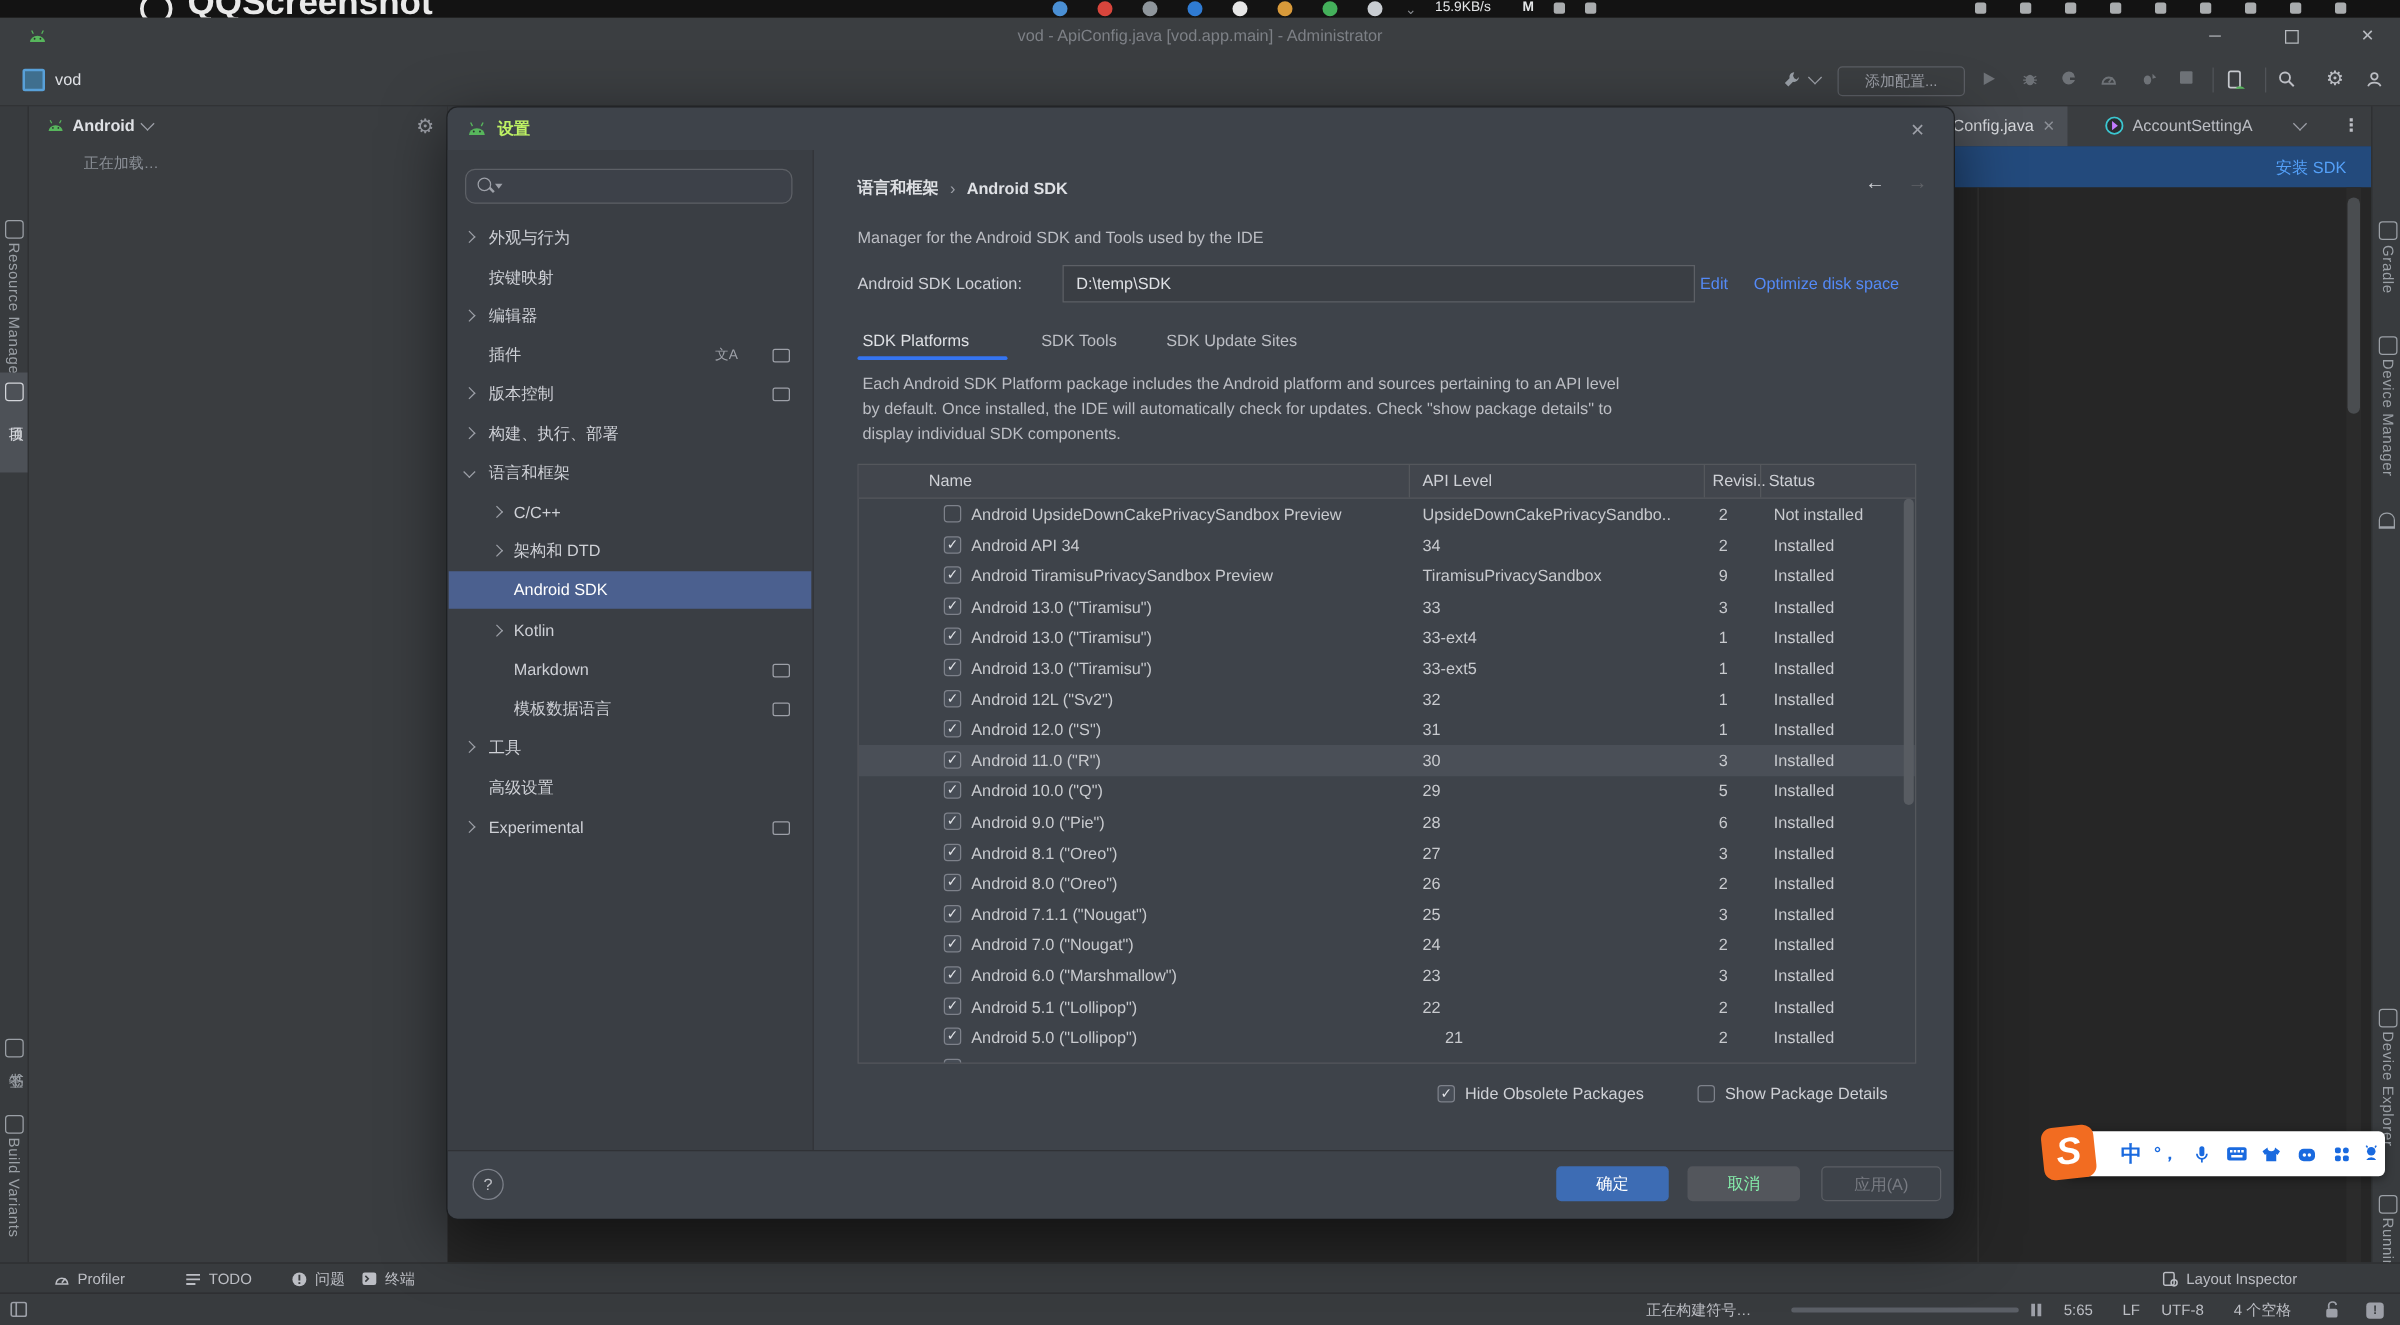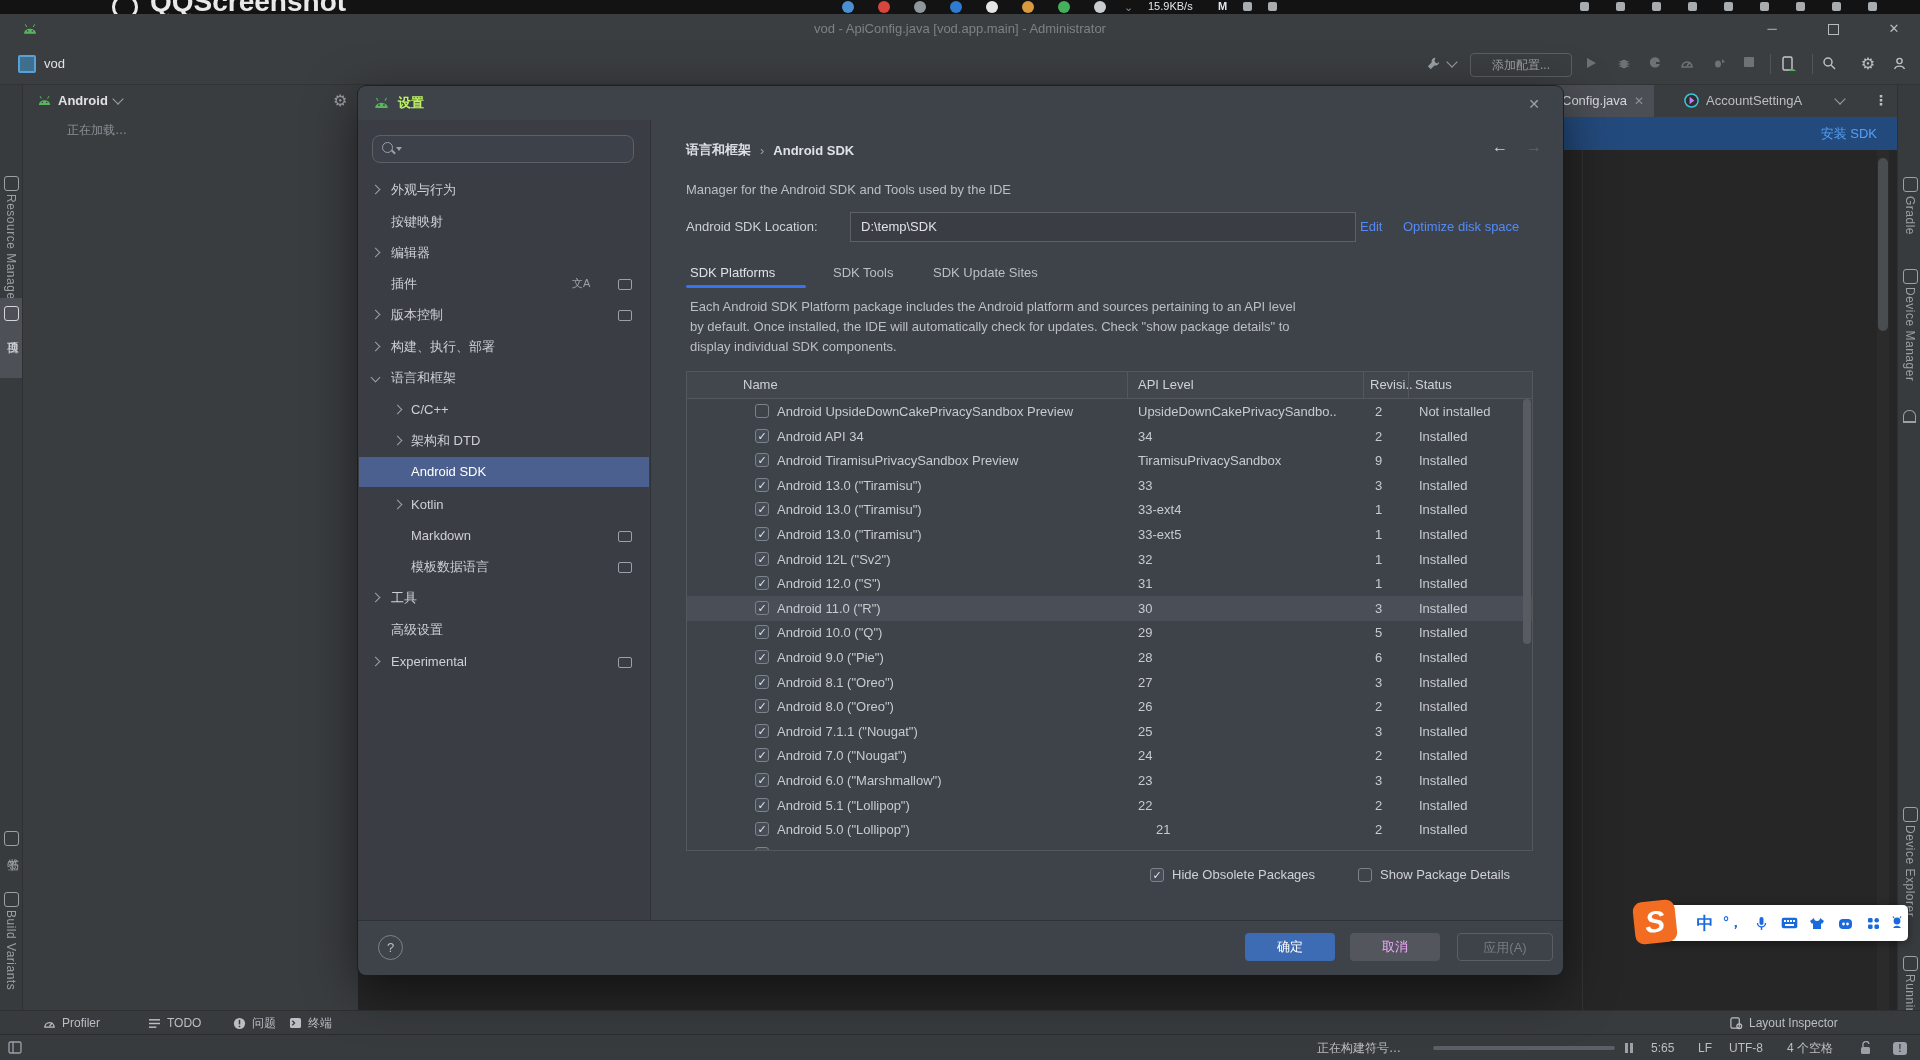--- a/index.html
+++ b/index.html
@@ -96,21 +96,21 @@
        font-size:11px;line-height:12px;text-align:center;color:#e3e5e9}
   .cbx.ck{background:#474d56}
   .tbl-sb{left:835px;top:27px;width:10px;height:451px}
   .tbl-sb .thumb{position:absolute;left:1px;top:0;width:8px;height:245px;background:#585c62;border-radius:4px}
   .opt-label{font-size:13px;color:#cfd1d6}
   .footer-sep{left:0;top:834px;width:1205px;height:1px;background:#303236}
   .help{left:20px;top:849px;width:23px;height:23px;border:1px solid #7d818a;border-radius:50%;
         text-align:center;line-height:23px;font-size:13px;color:#bcbec4}
   .btn{top:847px;height:28px;border-radius:4px;font-size:13px;text-align:center;line-height:28px}
   .btn.primary{background:#3d6cb4;color:#ffffff}
-  .btn.normal{background:#53565c;color:#f0abfc}
+  .btn.normal{background:#53565c;color:#86efac}
   .btn.disabled{border:1px solid #5b5e64;color:#787b82;box-sizing:border-box}
   
   .btoolbar{left:0;top:1010px;width:1920px;height:24px;background:#383b3e;border-top:1px solid #2e3032;z-index:4}
   .bt-item{top:0;height:24px;display:flex;align-items:center;gap:6px;font-size:12px;color:#bcbec4}
   .statusbar{left:0;top:1034px;width:1920px;height:26px;background:#383b3e;border-top:1px solid #2b2d2f;z-index:4}
   .st-txt{top:0;line-height:26px;font-size:12px;color:#bcbec4;white-space:nowrap}
   .prog{left:1433px;top:11px;width:182px;height:4px;border-radius:2px;background:#5b5f66}
   .pause{left:1623px;top:8px;width:10px;height:10px}
   .pause i{position:absolute;top:0;width:2.5px;height:10px;background:#9da0a8}
   .badge{left:1893px;top:7px;width:14px;height:13px;background:#9da0a8;border-radius:3px;color:#3b3e41;

